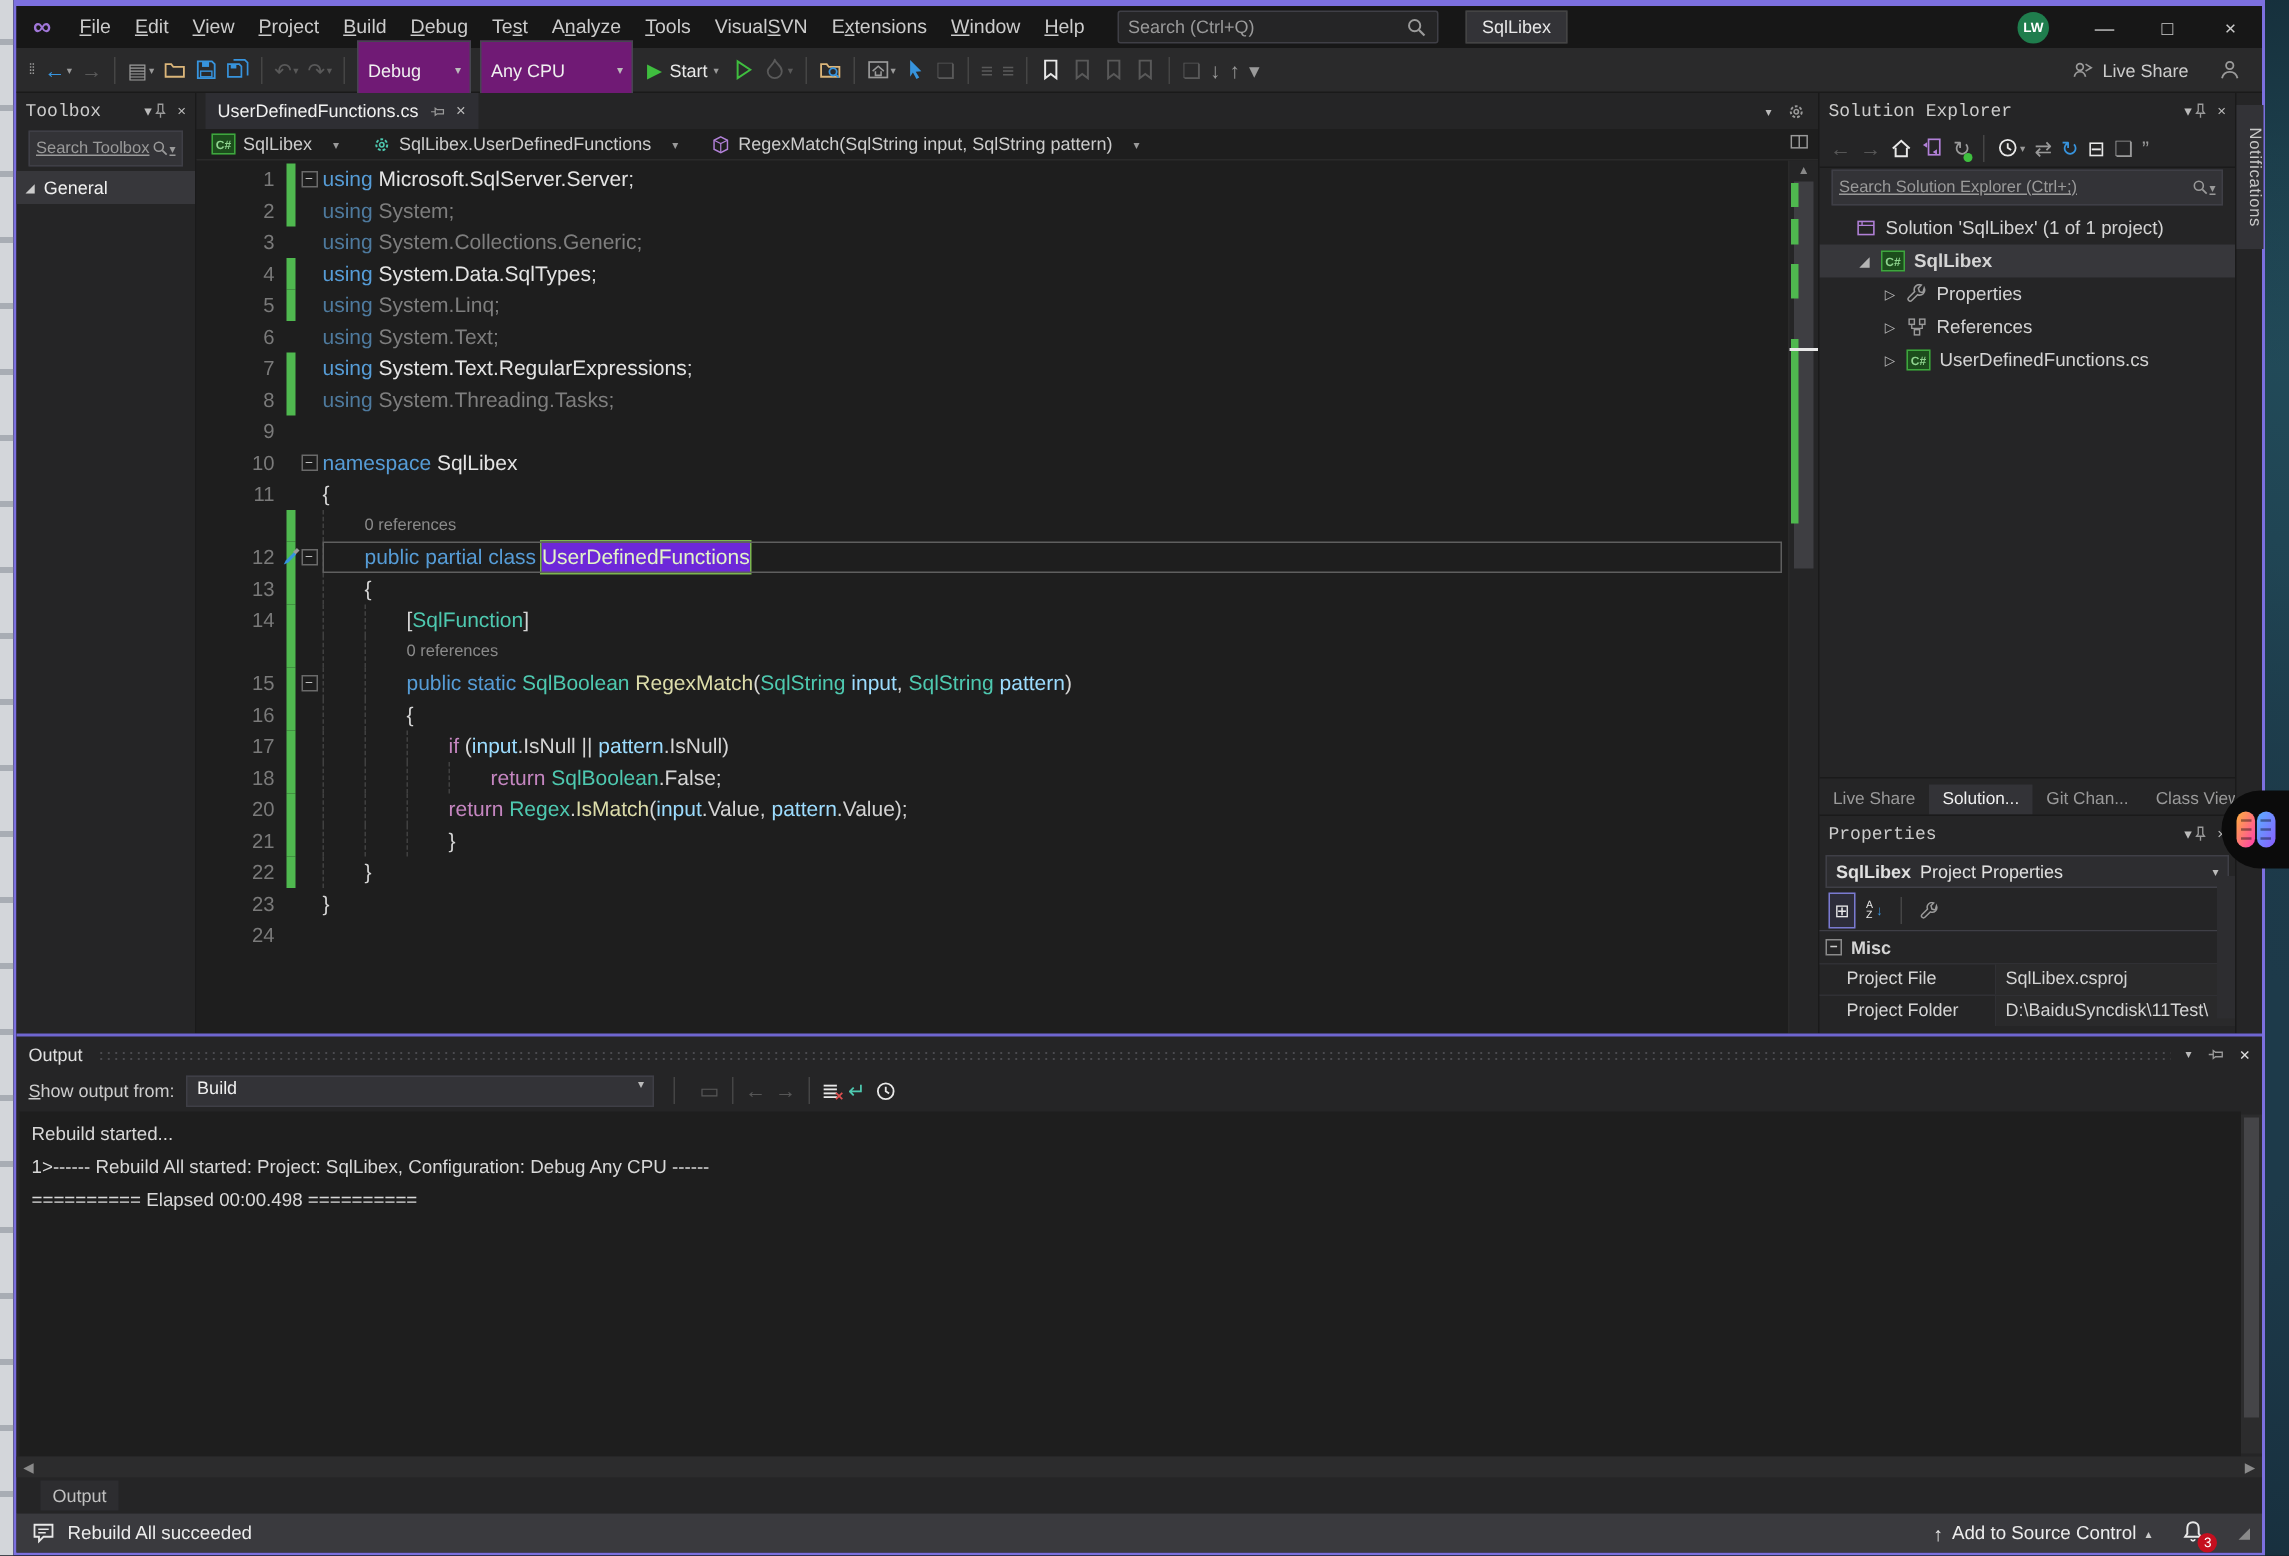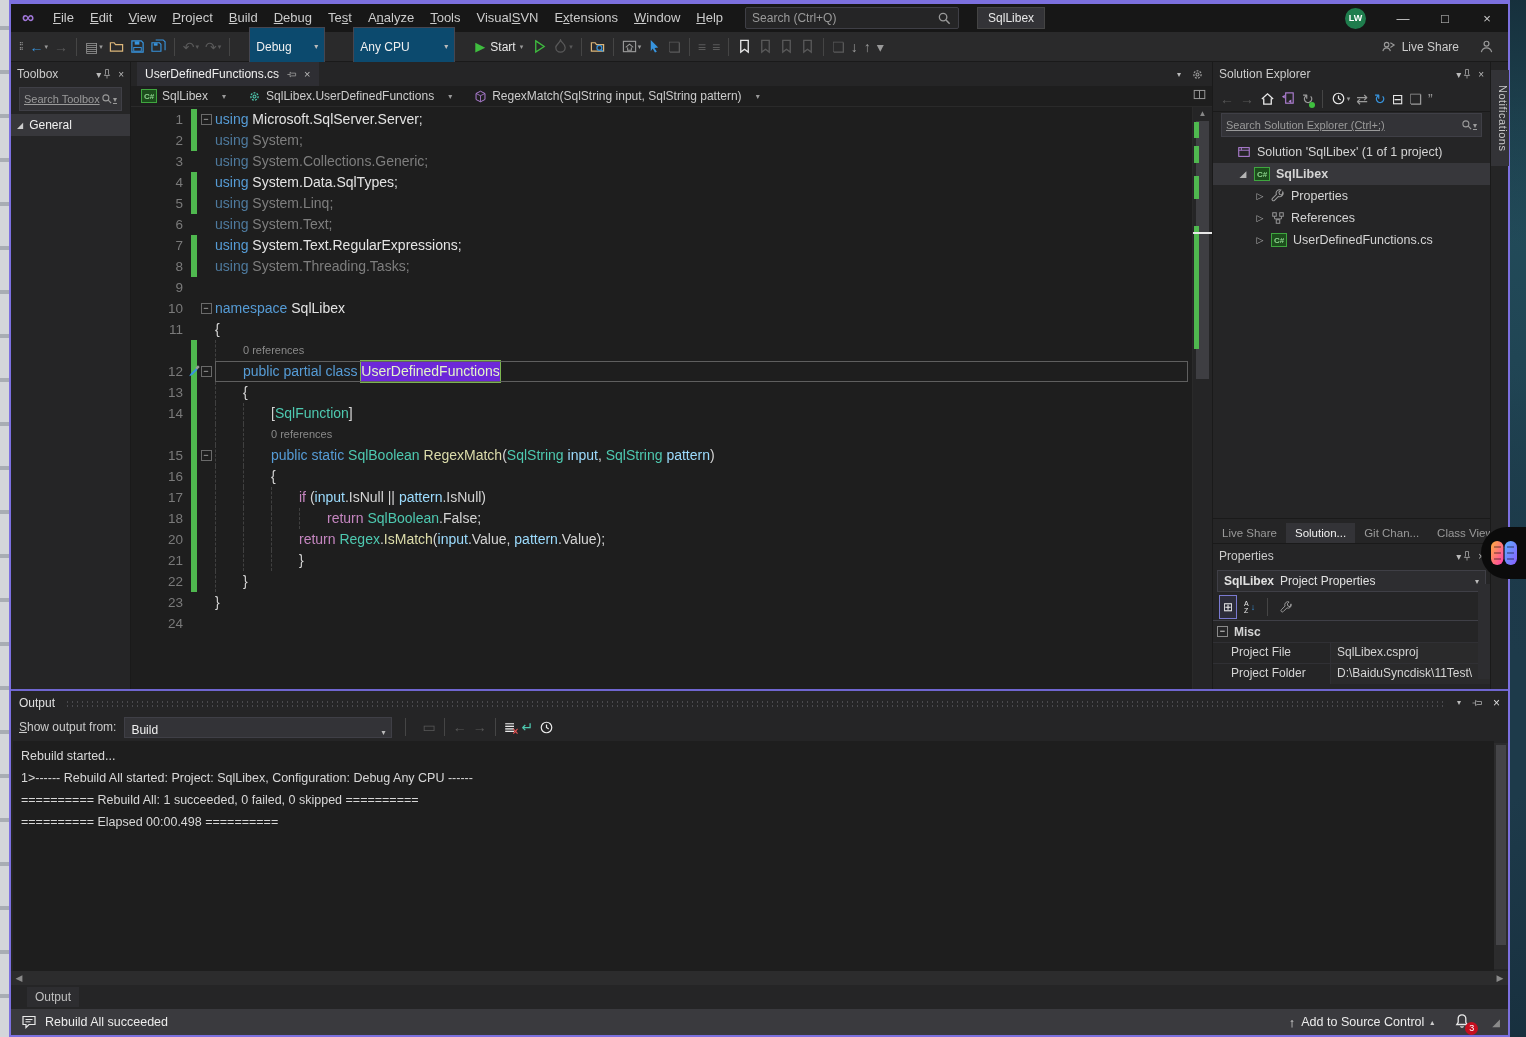--- a/index.html
+++ b/index.html
@@ -35,33 +35,33 @@
   .tbi.dis{opacity:.42;}
   .tbi .dd{font-size:7px;color:#9a9a9a;margin-left:1px;}
   .tbi .dot{position:absolute;right:2px;bottom:3px;width:6px;height:6px;border-radius:50%;background:#3fbf3f;}
   .tbi .redx{position:absolute;right:0;bottom:2px;color:#e05050;font-size:10px;font-weight:bold;}
   .tb-sep{width:1px;height:18px;background:#454545;margin:0 5px;}
   .gl.b{color:#3794de;} .gl.gr{color:#9a9a9a;}
   .gl.w{color:#e8e8e8;} .gl.t{color:#4ec9b0;}
   .sv{width:15px;height:15px;}
   .sv.b{color:#3794de;} .sv.y{color:#dcb67a;} .sv.g{color:#3fbd3f;} .sv.gr{color:#9a9a9a;}
   .sv.w{color:#e8e8e8;} .sv.p{color:#b180d7;} .sv.t{color:#4ec9b0;}
-  .tb-select{height:40px;background:#0c4a6e;border:1px solid #464650;color:#f0f0f0;font-size:12px;
-    display:flex;align-items:center;padding:0 6px;margin:0 14px;}
+  .tb-select{height:40px;background:#701a75;border:1px solid #464650;color:#f0f0f0;font-size:12px;
+    display:flex;align-items:center;padding:0 6px;margin:0 3px;}
   .tb-select .lbl{flex:1;}
   .tb-select .dd{font-size:8px;color:#bbb;margin-left:8px;}
   .start-btn{display:flex;align-items:center;padding:0 6px;height:24px;color:#e8e8e8;font-size:12px;}
   .play{color:#3fbd3f;font-size:13px;margin-right:5px;}
   .tb-liveshare{margin-left:auto;display:flex;align-items:center;color:#ccc;font-size:12px;gap:6px;margin-right:10px;}
   
   .main{flex:1 1 auto;display:flex;min-height:0;}
   
   .toolbox{width:120px;background:#252526;border-right:1px solid #1a1a1a;display:flex;flex-direction:column;font-size:12px;color:#ccc;}
   .pane-title{height:24px;display:flex;align-items:center;padding:0 6px;color:#ccc;font-size:12px;flex:0 0 auto;}
-  .pane-title .t{flex:1;white-space:nowrap;overflow:hidden;}
+  .pane-title .t{flex:1;white-space:nowrap;overflow:hidden;font-family:Liberation Mono, monospace;}
   .pane-title .ic{margin-left:5px;color:#bbb;font-size:10px;}
   .pane-search{height:24px;margin:1px 8px;background:#333337;border:1px solid #3f3f46;display:flex;align-items:center;
     padding:0 4px;color:#9a9a9a;font-size:11px;text-decoration:underline;}
   .pane-search .ph{flex:1;white-space:nowrap;overflow:hidden;}
   .grp-head{height:22px;background:#37373b;display:flex;align-items:center;padding:0 6px;color:#f0f0f0;margin-top:2px;}
   .grp-head .ar{font-size:8px;margin-right:6px;color:#ccc;}
   .tbox-msg{padding:24px 8px;text-align:center;color:#dcdcdc;line-height:1.45;font-size:12px;}
   
   .editor-col{flex:1;display:flex;flex-direction:column;min-width:0;background:#1e1e1e;}
   .tabstrip{height:24px;background:#252526;display:flex;align-items:flex-end;flex:0 0 auto;}
@@ -131,22 +131,22 @@
   
   .notif-strip{width:18px;flex:0 0 auto;background:#252526;border-left:1px solid #1a1a1a;position:relative;}
   .notif-tab{position:absolute;top:8px;left:0;width:18px;padding:8px 0;background:#333337;color:#c8c8c8;
     font-size:11px;writing-mode:vertical-rl;text-align:center;letter-spacing:.5px;height:96px;}
   
   .output{height:296px;flex:0 0 auto;border-top:2px solid #6f66d0;background:#252526;display:flex;flex-direction:column;position:relative;}
   .out-title{height:23px;display:flex;align-items:center;padding:0 8px;color:#e0e0e0;font-size:12px;gap:10px;}
   .out-drag{flex:1;height:8px;margin-top:2px;background-image:radial-gradient(#4a4a4e 1px,transparent 1px);background-size:5px 4px;}
   .out-toolbar{height:26px;display:flex;align-items:center;padding:0 8px;font-size:12px;color:#ccc;gap:8px;}
   .ofl::first-letter{text-decoration:underline;}
-  .out-select{width:268px;height:21px;background:#333337;border:1px solid #3f3f46;color:#f0f0f0;display:flex;
-    align-items:flex-end;padding:0 6px;}
+  .out-select{width:312px;height:21px;background:#333337;border:1px solid #3f3f46;color:#f0f0f0;display:flex;
+    align-items:flex-start;padding:0 6px;}
   .out-select .lbl{flex:1;}
   .out-body{flex:1;background:#1e1e1e;margin:1px 14px 0 2px;font-family:"DejaVu Sans Mono",monospace;
     font-size:12.5px;color:#d8d8d8;line-height:22px;padding:4px 0 0 8px;overflow:hidden;white-space:pre;}
   .out-vscroll{position:absolute;right:0;top:52px;bottom:16px;width:14px;background:#2c2c2d;}
   .out-vthumb{position:absolute;left:2px;right:2px;top:2px;height:200px;background:#454548;}
   .out-hscroll{height:14px;background:#2c2c2d;display:flex;align-items:center;flex:0 0 auto;color:#8a8a8a;}
   .out-hscroll .harr{width:16px;text-align:center;font-size:9px;}
   .out-hscroll .htrack{flex:1;height:14px;}
   
   .bottomtabs{height:24px;background:#252526;display:flex;align-items:center;padding-left:16px;flex:0 0 auto;}
@@ -748,21 +748,21 @@
           <span class="tbi">
             <span class="gl t">↵</span>
           </span>
           <span class="tbi">
             <svg class="sv w">
               <use href="#i-clock"></use>
             </svg>
           </span>
         </span>
     </div>
-    <div class="out-body" id="out-body"><div>Rebuild started...</div><div>1&gt;------ Rebuild All started: Project: SqlLibex, Configuration: Debug Any CPU ------</div><div>========== Rebuild All: 1 succeeded, 0 failed, 0 skipped ==========</div><div>========== Elapsed 00:00.498 ==========</div></div>
+    <div class="out-body" id="out-body"><div>Rebuild started...</div><div>1&gt;------ Rebuild All started: Project: SqlLibex, Configuration: Debug Any CPU ------</div><div>========== Elapsed 00:00.498 ==========</div></div>
     <div class="out-vscroll">
         <div class="out-vthumb"></div>
       </div>
     <div class="out-hscroll">
       <span class="harr">◀</span>
       <span class="htrack"></span>
       <span class="harr">▶</span>
     </div>
   </div>
 

